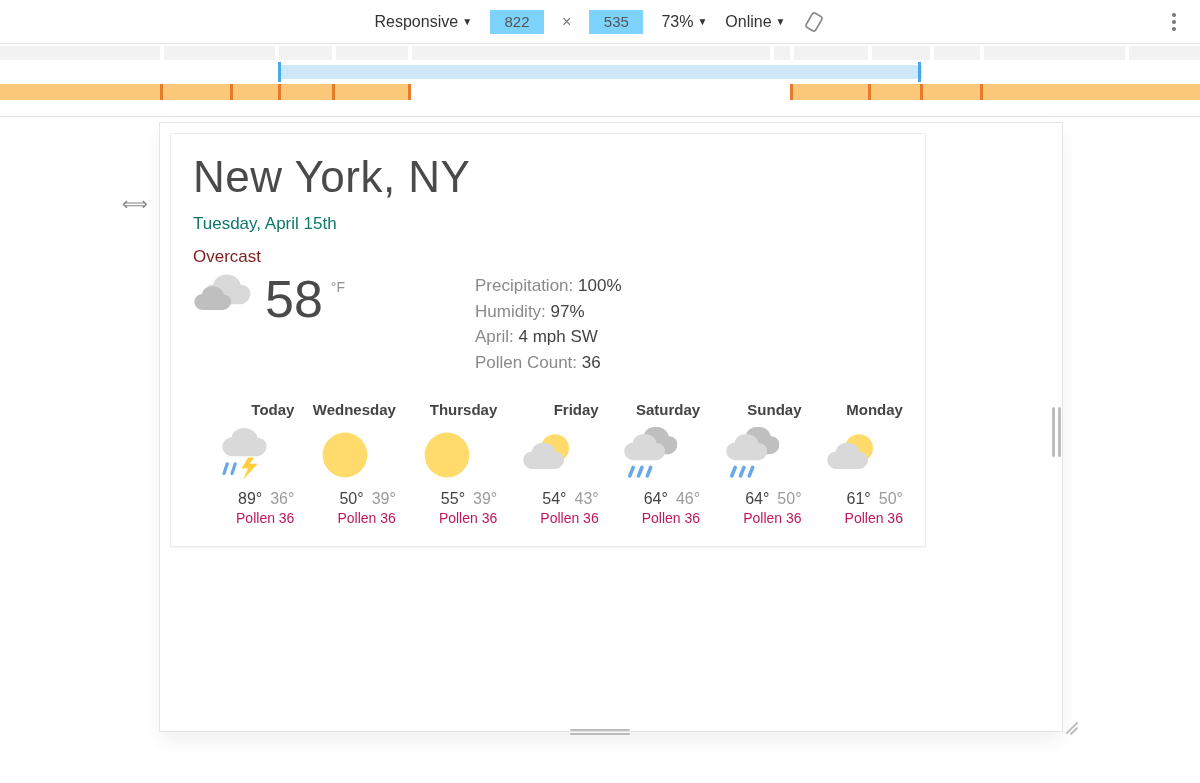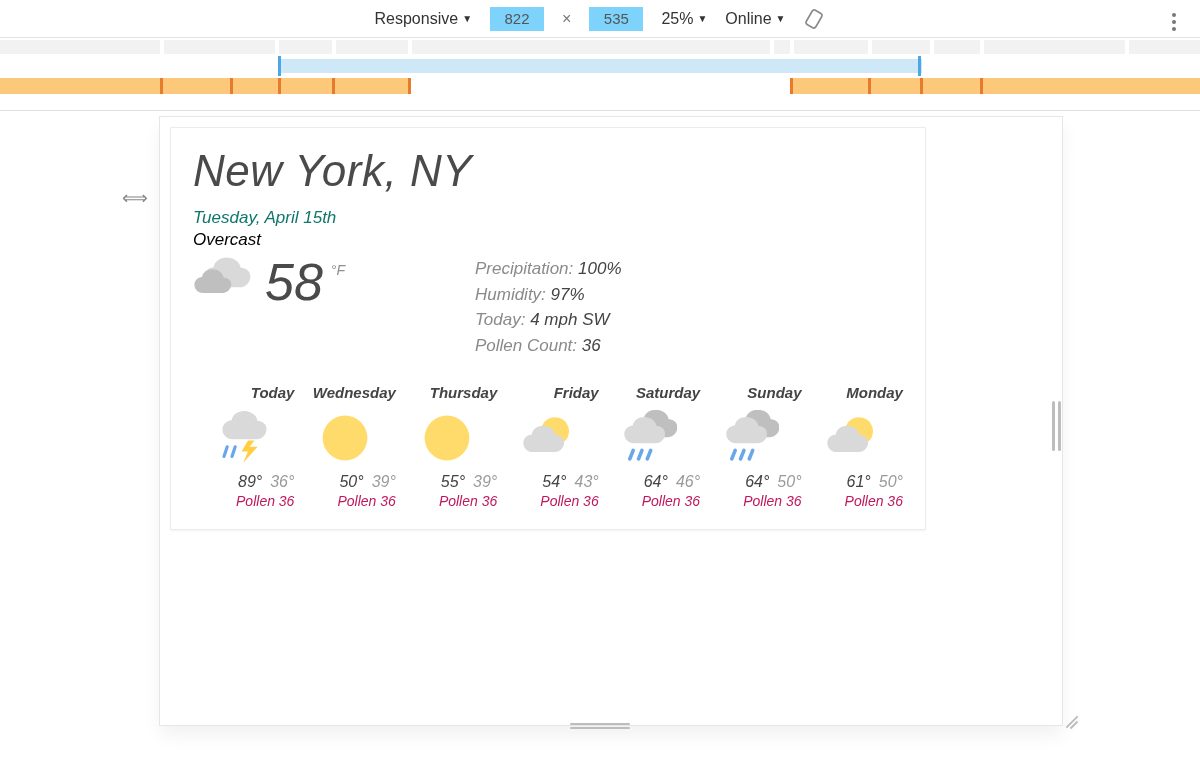--- a/index.html
+++ b/index.html
@@ -1,19 +1,19 @@
 <!DOCTYPE html>
 <html><head>
 <meta charset="utf-8">
 <style>
   * { box-sizing: border-box; margin: 0; padding: 0; }
   html, body { width: 1200px; height: 783px; font-family: "Helvetica Neue", Arial, sans-serif; color: #444; background: #fff; overflow: hidden; }
   
   .devbar {
-    height: 38px; display: flex; align-items: center; justify-content: center;
+    height: 44px; display: flex; align-items: center; justify-content: center;
     gap: 18px; font-size: 16px; color: #333; border-bottom: 1px solid #e3e3e3; position: relative;
   }
   .devbar .field {
     width: 54px; height: 24px; background: #7dd3fc; border: none; text-align: center;
     font-size: 15px; color: #555;
   }
   .devbar .times { color: #777; }
   .devbar .drop { display: flex; align-items: center; gap: 4px; cursor: pointer; }
   .devbar .drop .tri { font-size: 10px; }
   .devbar .rotate-icon { cursor: pointer; display: inline-flex; }
@@ -29,21 +29,21 @@
   .r1 .tick { width: 4px; }
   .blue-bar { position: absolute; top: 3px; height: 14px; background: #cfe8f8; }
   .blue-mark { position: absolute; top: 0; width: 3px; height: 20px; background: #4aa7e8; }
   .orange-bar { position: absolute; top: 0; height: 16px; background: #fcc87a; }
   .orange-mark { position: absolute; top: 0; width: 3px; height: 16px; background: #e87a2c; }
 
   
   .stage { position: relative; height: calc(783px - 38px - 2px - 14px - 20px - 16px - 16px); }
   .frame {
     position: absolute; left: 160px; top: 6px; width: 902px; height: 608px;
-    background: #fff; box-shadow: 0 0 0 1px #e6e6e6, 0 10px 18px rgba(0,0,0,.06); font-style: italic;
+    background: #fff; box-shadow: 0 0 0 1px #e6e6e6, 0 10px 18px rgba(0,0,0,.06);
   }
   .resize-left-arrow { position: absolute; left: 122px; top: 76px; color: #888; font-size: 18px; user-select: none; }
   .scrollbar-right {
     position: absolute; left: 1052px; top: 290px; width: 10px; height: 50px;
     display: flex; gap: 3px;
   }
   .scrollbar-right span { width: 3px; background: #bdbdbd; border-radius: 2px; display: block; height: 50px; }
   .resize-sw { position: absolute; left: 1064px; top: 600px; width: 16px; height: 16px; cursor: nwse-resize; }
   .resize-sw::before, .resize-sw::after {
     content: ""; position: absolute; background: #bdbdbd; height: 2px; transform: rotate(-45deg);
@@ -56,21 +56,21 @@
   .resize-bottom span { height: 2px; background: #bdbdbd; border-radius: 2px; }
 
   
   .card {
     position: absolute; left: 10px; top: 10px; width: 756px; padding: 18px 22px 20px;
     border: 1px solid #ececec; border-radius: 1px; box-shadow: 0 1px 2px rgba(0,0,0,.05);
     background: #fff;
   }
   .loc { font-size: 44px; font-weight: 400; color: #4a4a4a; letter-spacing: .5px; }
   .date { font-size: 17px; color: #0f766e; margin-top: 12px; }
-  .cond { font-size: 17px; color: #000000; margin-top: 2px; }
+  .cond { font-size: 17px; color: #7f1d1d; margin-top: 13px; }
 
   .now { display: flex; margin-top: 6px; gap: 10px; }
   .now-left { display: flex; align-items: flex-start; gap: 8px; }
   .now-temp { font-size: 52px; color: #4a4a4a; font-weight: 400; line-height: 1; }
   .unit { font-size: 14px; color: #8f8f8f; margin-top: 6px; }
   .now-right { margin-left: 120px; font-size: 17px; line-height: 1.5; }
   .now-right .k { color: #8a8a8a; margin-top: 42px; }
   .now-right .v { color: #444; }
 
   .week { display: flex; margin-top: 26px; gap: 0; }
@@ -89,21 +89,21 @@
 
 <div class="devbar">
   <div class="drop">
     <span>Responsive</span>
     <span class="tri">▼</span>
   </div>
   <input class="field" value="822" style="">
   <span class="times">×</span>
   <input class="field" value="535" style="">
   <div class="drop">
-    <span>25%</span>
+    <span>73%</span>
     <span class="tri">▼</span>
   </div>
   <div class="drop">
     <span>Online</span>
     <span class="tri">▼</span>
   </div>
   <span class="rotate-icon">
     <svg width="22" height="22" viewBox="0 0 24 24">
         <rect x="6" y="3" width="12" height="18" rx="3" fill="none" stroke="#8a8a8a" stroke-width="1.8" transform="rotate(30 12 12)"></rect>
       </svg>
@@ -166,21 +166,21 @@
                   <path transform="translate(0,18)" d="M10.64 22.381999999999998c-5.32 0-9.12-4.240799999999999-9.12-8.9528 0-4.240799999999999 3.42-8.0104 8.36-8.481599999999998 0.76-5.183199999999999 5.7-8.481599999999998 11.4-8.481599999999998 6.08 0 11.4 3.7696 12.16 8.9528 4.56 0 8.36 3.2984 8.36 7.5392 0 4.712-3.8000000000000003 9.424-9.12 9.424H10.64z" fill="#bfbfbf"></path>
                 </g>
               </svg>
             </span>
           <span class="now-temp">58</span>
           <span class="unit">°F</span>
         </div>
         <div class="now-right">
           <div><span class="k">Precipitation:</span> <span class="v">100%</span></div>
           <div><span class="k">Humidity:</span> <span class="v">97%</span></div>
-          <div><span class="k">Today:</span> <span class="v">4 mph SW</span></div>
+          <div><span class="k">April:</span> <span class="v">4 mph SW</span></div>
           <div><span class="k">Pollen Count:</span> <span class="v">36</span></div>
         </div>
       </div>
 
       <div class="week" id="week">
           <div class="day">
             <div class="day-name">Today</div>
             <div class="day-ico">
               <svg width="56" height="56" viewBox="0 0 70 62">
                 <path transform="translate(6,2)" d="M14.560000000000002 30.628c-7.280000000000001 0-12.48-5.8032-12.48-12.2512 0-5.8032 4.68-10.9616 11.44-11.6064 1.04-7.0928 7.8-11.6064 15.6-11.6064 8.32 0 15.6 5.1584 16.64 12.2512 6.24 0 11.44 4.5136 11.44 10.3168 0 6.448-5.2 12.896-12.48 12.896H14.560000000000002z" fill="#d9d9d9"></path>

